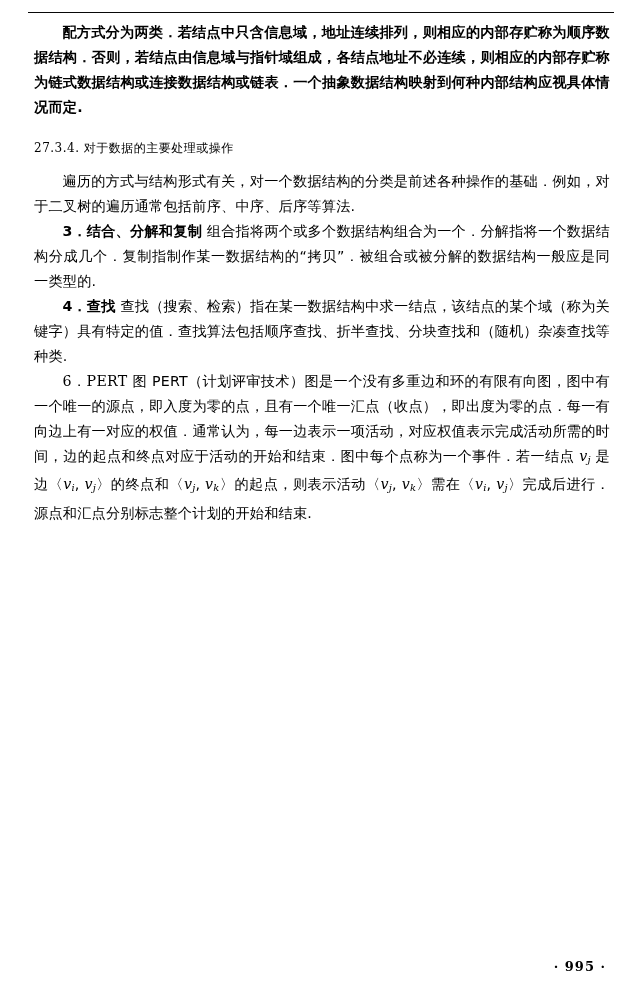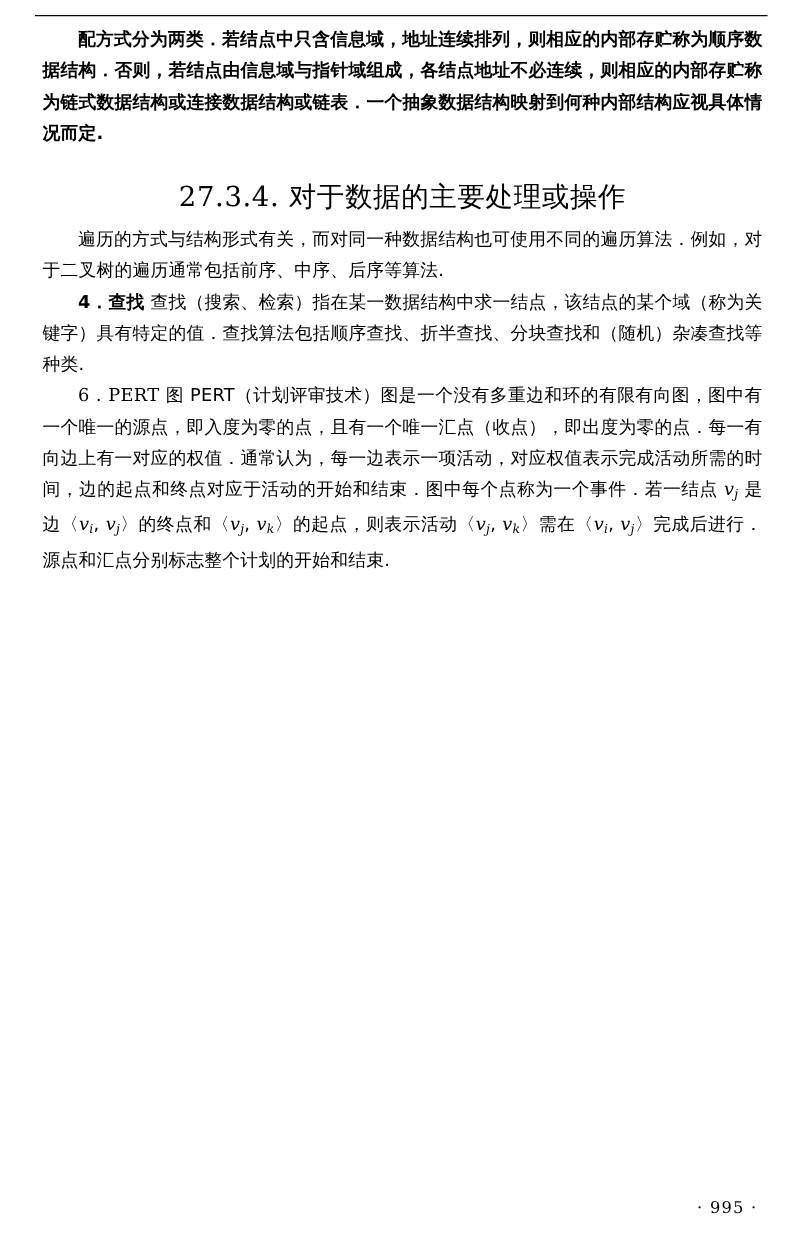--- a/index.html
+++ b/index.html
@@ -41,26 +41,25 @@
     text-justify: inter-ideograph;
     letter-spacing: 0.2px;
   }
   p.indent2 {
     text-indent: 2em;
   }
   .b {
     font-weight: bold;
   }
   .heading {
-    font-size: 22px;
+    font-size: 12px;
     line-height: 30px;
-    margin: 24px 0 6px 0;
+    margin: 13px 0 6px 0;
     font-weight: normal;
     letter-spacing: 0.5px;
-    text-align: center;
   }
   .heading .num {
     font-family: "DejaVu Serif", serif;
   }
   .lead {
     font-weight: bold;
   }
   .latin {
     font-family: "DejaVu Serif", serif;
     font-weight: normal;
@@ -77,45 +76,49 @@
     font-style: italic;
   }
   .pagenum {
     position: absolute;
     left: 0;
     right: 34px;
     bottom: 14px;
     text-align: right;
     font-size: 13px;
     font-family: "DejaVu Serif", serif;
-    font-weight: normal;
+    font-weight: bold;
     letter-spacing: 1px;
   }
 </style>
 </head>
 <body>
 
 <div class="page">
   <div class="rule"></div>
 
   <div class="body-text">
 
     <p class="indent2 b">配方式分为两类．若结点中只含信息域，地址连续排列，则相应的内部存贮称为顺序数据结构．否则，若结点由信息域与指针域组成，各结点地址不必连续，则相应的内部存贮称为链式数据结构或连接数据结构或链表．一个抽象数据结构映射到何种内部结构应视具体情况而定.</p>
 
     <div class="heading">
       <span class="num">27.3.4.</span>
       <span>对于数据的主要处理或操作</span>
     </div>
 
 
     <p class="indent2">
-      <span>遍历的方式与结构形式有关，而对同一种数据结构也可使用不同的遍历算法．例如，对于二叉树的遍历通常包括前序、中序、后序等算法.</span>
+      <span>遍历的方式与结构形式有关，对一个数据结构的分类是前述各种操作的基础．例如，对于二叉树的遍历通常包括前序、中序、后序等算法.</span>
     </p>
 
 
+    <p class="indent2">
+      <span class="lead">3．结合、分解和复制</span>
+      <span>组合指将两个或多个数据结构组合为一个．分解指将一个数据结构分成几个．复制指制作某一数据结构的“拷贝”．被组合或被分解的数据结构一般应是同一类型的.</span>
+    </p>
 
     <p class="indent2">
       <span class="lead">4．查找</span>
       <span>查找（搜索、检索）指在某一数据结构中求一结点，该结点的某个域（称为关键字）具有特定的值．查找算法包括顺序查找、折半查找、分块查找和（随机）杂凑查找等种类.</span>
     </p>
 
 
 
     <p class="indent2">
       <span class="latin">6．PERT 图</span>

